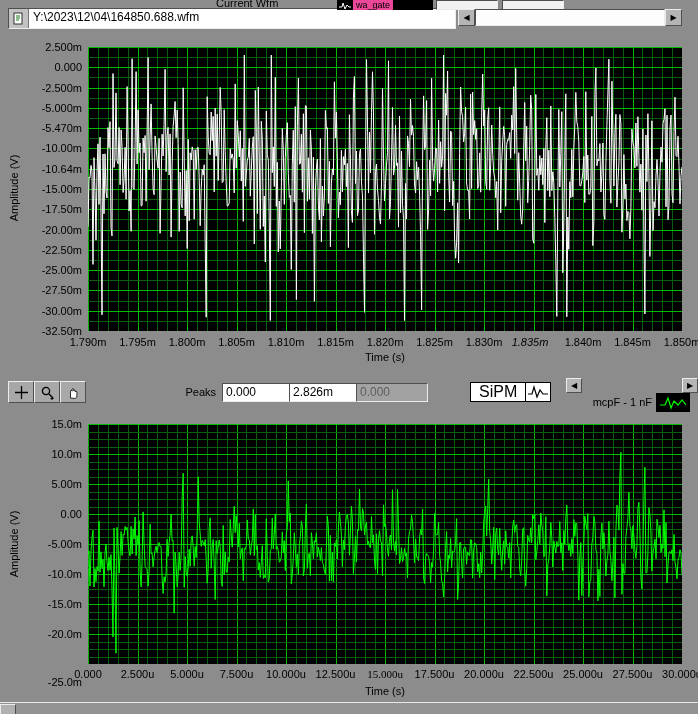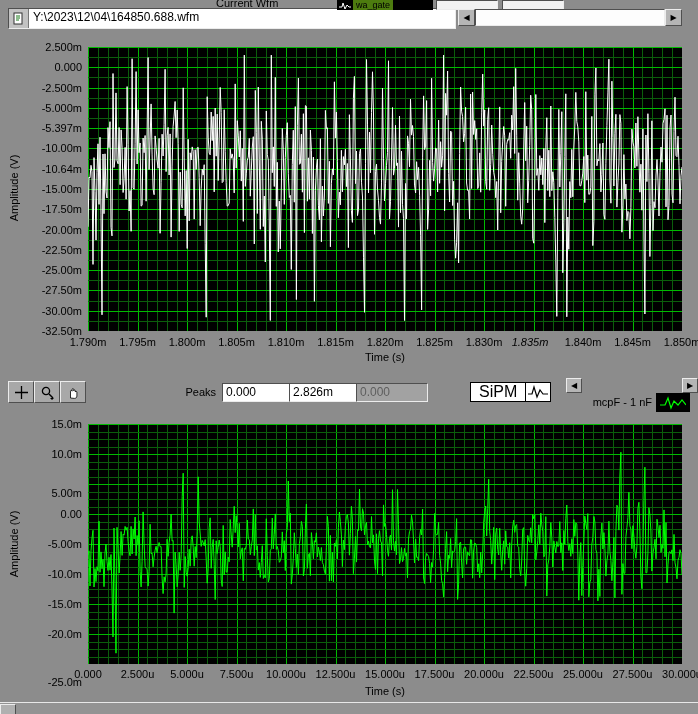--- a/index.html
+++ b/index.html
@@ -12,21 +12,21 @@
   .lbl{color:#000;font-size:11px;white-space:nowrap;}
   .sunken{border:1px solid;border-color:#4f4f4f #ececec #ececec #4f4f4f;}
   .raised{border:1px solid;border-color:#ececec #4f4f4f #4f4f4f #ececec;}
 
   
   #current-wfm{left:216px;top:-3px;font-size:11px;}
   #path-ctrl{left:8px;top:8px;width:446px;height:19px;display:flex;background:#fff;}
   #path-icon{width:19px;height:100%;background:#c2c2c2;display:flex;align-items:center;justify-content:center;border-right:1px solid #777;}
   #path-text{flex:1;color:#000;font-size:12px;line-height:17px;padding-left:4px;white-space:nowrap;overflow:hidden;}
   #top-legend{left:337px;top:0;width:94px;height:10px;background:#000;display:flex;align-items:flex-end;overflow:hidden;padding-left:2px;}
-  #top-legend .plot-name{background:#4d7c0f;color:#000;font-size:9px;line-height:10px;padding:0 3px;margin-left:2px;}
+  #top-legend .plot-name{background:#ec4899;color:#000;font-size:9px;line-height:10px;padding:0 3px;margin-left:2px;}
   .crop-box{top:0;height:8px;background:#f2f2f2;}
   #crop1{left:436px;width:60px;}
   #crop2{left:502px;width:60px;}
   #wfm-scroll{left:458px;top:9px;width:224px;height:17px;display:flex;}
   .scroll-btn{width:17px;height:100%;background:#b5b5b5;color:#000;font-size:8px;line-height:15px;text-align:center;box-sizing:border-box;}
   .scroll-track{flex:1;background:#fdfdfd;box-sizing:border-box;}
 
   
   .chart{left:0;width:698px;}
   #chart0{top:40px;height:330px;}
@@ -103,21 +103,21 @@
   <div class="scroll-btn raised">▶</div>
 </div>
 
 <div class="abs chart" id="chart0">
   <div class="abs ytitle">Amplitude (V)</div>
   <div class="abs ylabels">
       <div class="ylab" style="top: -6px;">2.500m</div>
       <div class="ylab" style="top: 14.2857px;">0.000</div>
       <div class="ylab" style="top: 34.5714px;">-2.500m</div>
       <div class="ylab" style="top: 54.8571px;">-5.000m</div>
-      <div class="ylab" style="top: 75.1429px;">-5.397m</div>
+      <div class="ylab" style="top: 75.1429px;">-5.470m</div>
       <div class="ylab" style="top: 95.4286px;">-10.00m</div>
       <div class="ylab" style="top: 115.714px;">-10.64m</div>
       <div class="ylab" style="top: 136px;">-15.00m</div>
       <div class="ylab" style="top: 156.286px;">-17.50m</div>
       <div class="ylab" style="top: 176.571px;">-20.00m</div>
       <div class="ylab" style="top: 196.857px;">-22.50m</div>
       <div class="ylab" style="top: 217.143px;">-25.00m</div>
       <div class="ylab" style="top: 237.429px;">-27.50m</div>
       <div class="ylab" style="top: 257.714px;">-30.00m</div>
       <div class="ylab" style="top: 278px;">-32.50m</div>
@@ -278,21 +278,21 @@
       <polyline points="0,9 5,9 8,2 11,12 14,5 18,9 22,4 26,9" fill="none" stroke="#00ff00" stroke-width="1.2"></polyline>
     </svg>
   </div>
 </div>
 
 <div class="abs chart" id="chart1">
   <div class="abs ytitle">Amplitude (V)</div>
   <div class="abs ylabels">
       <div class="ylab" style="top: -6px;">15.0m</div>
       <div class="ylab" style="top: 24px;">10.0m</div>
-      <div class="ylab" style="top: 54px; margin-top: 9px;">5.00m</div>
+      <div class="ylab" style="top: 54px;">5.00m</div>
       <div class="ylab" style="top: 84px;">0.00</div>
       <div class="ylab" style="top: 114px;">-5.00m</div>
       <div class="ylab" style="top: 144px;">-10.0m</div>
       <div class="ylab" style="top: 174px;">-15.0m</div>
       <div class="ylab" style="top: 204px;">-20.0m</div>
       <div class="ylab" style="top: 252px;">-25.0m</div>
     </div>
   <div class="abs plot">
       <svg viewBox="0 0 594 240">
         <line x1="0.5" y1="0" x2="0.5" y2="240" stroke="#00bb00" stroke-width="1"></line>
@@ -392,21 +392,21 @@
         <polyline points="0.0,131.0 1.0,126.8 2.0,162.0 3.0,126.8 4.0,114.0 5.0,106.3 6.0,163.0 7.0,144.5 8.0,157.6 9.0,142.7 10.0,146.8 11.0,97.2 12.0,148.3 13.0,127.9 14.0,144.7 15.0,135.3 16.0,162.7 17.0,128.7 18.0,120.2 19.0,137.8 20.0,146.5 21.0,133.3 22.0,146.2 23.0,130.5 24.0,165.5 25.0,213.0 26.0,104.1 27.0,159.7 28.0,229.2 29.0,103.3 30.1,124.4 31.1,149.0 32.1,131.2 33.1,107.5 34.1,131.4 35.1,110.1 36.1,111.1 37.1,102.4 38.1,106.2 39.1,103.3 40.1,117.6 41.1,127.7 42.1,131.8 43.1,102.4 44.1,130.0 45.1,104.9 46.1,115.0 47.1,93.0 48.1,131.7 49.1,111.5 50.1,121.1 51.1,96.8 52.1,147.5 53.1,162.9 54.1,137.7 55.1,87.9 56.1,119.2 57.1,142.5 58.1,144.5 59.1,145.4 60.1,162.1 61.1,147.3 62.1,100.2 63.1,129.8 64.1,129.1 65.1,142.8 66.1,133.2 67.1,126.1 68.1,122.2 69.1,128.8 70.1,122.4 71.1,118.5 72.1,122.7 73.1,122.6 74.1,154.1 75.1,169.6 76.1,152.8 77.1,157.9 78.1,150.3 79.1,115.2 80.1,132.3 81.1,118.7 82.1,111.2 83.1,90.0 84.1,117.1 85.1,116.4 86.1,189.1 87.1,128.0 88.1,140.8 89.2,162.8 90.2,150.3 91.2,128.2 92.2,146.3 93.2,130.7 94.2,72.6 95.2,49.2 96.2,163.4 97.2,132.5 98.2,148.3 99.2,152.2 100.2,143.9 101.2,125.2 102.2,142.2 103.2,115.5 104.2,111.8 105.2,123.2 106.2,142.2 107.2,122.5 108.2,133.7 109.2,107.8 110.2,52.8 111.2,98.0 112.2,110.0 113.2,122.4 114.2,116.4 115.2,118.3 116.2,121.8 117.2,115.6 118.2,135.1 119.2,159.2 120.2,144.3 121.2,103.8 122.2,93.8 123.2,144.3 124.2,123.4 125.2,115.4 126.2,140.5 127.2,175.6 128.2,116.8 129.2,129.5 130.2,123.4 131.2,116.0 132.2,122.5 133.2,155.9 134.2,162.5 135.2,101.4 136.2,150.9 137.2,127.8 138.2,148.1 139.2,148.1 140.2,133.1 141.2,137.7 142.2,95.5 143.2,110.1 144.2,123.2 145.2,104.8 146.2,82.3 147.2,108.6 148.2,91.7 149.3,107.8 150.3,122.9 151.3,99.4 152.3,134.8 153.3,127.0 154.3,123.8 155.3,156.8 156.3,124.5 157.3,125.4 158.3,121.4 159.3,96.0 160.3,115.0 161.3,115.6 162.3,130.7 163.3,122.4 164.3,116.1 165.3,84.9 166.3,131.6 167.3,90.8 168.3,126.0 169.3,121.8 170.3,146.1 171.3,138.6 172.3,153.4 173.3,138.6 174.3,121.7 175.3,154.5 176.3,151.4 177.3,153.9 178.3,94.7 179.3,131.7 180.3,158.0 181.3,154.6 182.3,126.2 183.3,124.9 184.3,94.0 185.3,124.9 186.3,110.2 187.3,89.9 188.3,125.4 189.3,122.5 190.3,126.7 191.3,138.3 192.3,136.8 193.3,133.1 194.3,107.9 195.3,128.7 196.3,116.7 197.3,146.5 198.3,109.7 199.3,103.7 200.3,57.0 201.3,97.6 202.3,89.2 203.3,160.1 204.3,150.7 205.3,134.5 206.3,108.7 207.3,124.7 208.4,143.5 209.4,130.1 210.4,150.4 211.4,119.5 212.4,112.4 213.4,97.4 214.4,102.3 215.4,152.0 216.4,145.4 217.4,104.2 218.4,80.0 219.4,144.3 220.4,130.9 221.4,129.3 222.4,151.6 223.4,108.6 224.4,119.0 225.4,134.8 226.4,116.7 227.4,118.2 228.4,108.8 229.4,132.9 230.4,123.1 231.4,128.2 232.4,136.5 233.4,123.5 234.4,138.5 235.4,140.6 236.4,147.2 237.4,149.9 238.4,123.3 239.4,92.3 240.4,102.7 241.4,157.2 242.4,111.4 243.4,156.8 244.4,128.1 245.4,158.0 246.4,119.2 247.4,122.3 248.4,115.8 249.4,134.8 250.4,103.7 251.4,88.0 252.4,97.5 253.4,110.9 254.4,142.6 255.4,116.1 256.4,125.7 257.4,101.3 258.4,92.4 259.4,90.7 260.4,98.9 261.4,131.2 262.4,109.5 263.4,82.3 264.4,95.1 265.4,149.6 266.4,134.9 267.5,112.5 268.5,138.1 269.5,105.7 270.5,106.4 271.5,65.0 272.5,102.9 273.5,106.9 274.5,84.7 275.5,89.2 276.5,110.8 277.5,101.8 278.5,98.4 279.5,120.9 280.5,117.2 281.5,122.8 282.5,123.9 283.5,92.5 284.5,118.8 285.5,110.9 286.5,137.1 287.5,145.5 288.5,109.8 289.5,149.6 290.5,114.7 291.5,106.7 292.5,117.0 293.5,119.0 294.5,151.7 295.5,80.9 296.5,102.4 297.5,99.7 298.5,110.6 299.5,126.2 300.5,132.3 301.5,114.3 302.5,111.1 303.5,126.1 304.5,65.7 305.5,116.8 306.5,127.1 307.5,117.2 308.5,130.8 309.5,65.5 310.5,100.7 311.5,139.6 312.5,135.3 313.5,123.6 314.5,137.7 315.5,134.6 316.5,124.4 317.5,132.1 318.5,129.1 319.5,153.9 320.5,115.1 321.5,107.5 322.5,105.5 323.5,91.3 324.5,98.0 325.5,115.3 326.5,139.0 327.6,115.0 328.6,133.3 329.6,133.2 330.6,136.7 331.6,113.5 332.6,105.4 333.6,111.0 334.6,85.0 335.6,154.0 336.6,159.5 337.6,133.8 338.6,129.5 339.6,130.8 340.6,132.6 341.6,139.5 342.6,158.6 343.6,138.5 344.6,143.2 345.6,125.9 346.6,89.5 347.6,109.3 348.6,110.9 349.6,110.3 350.6,98.2 351.6,131.4 352.6,139.1 353.6,156.6 354.6,159.6 355.6,173.0 356.6,153.7 357.6,124.6 358.6,107.6 359.6,147.7 360.6,131.1 361.6,134.4 362.6,114.5 363.6,143.7 364.6,127.1 365.6,128.0 366.6,127.3 367.6,117.4 368.6,94.6 369.6,175.4 370.6,160.2 371.6,119.2 372.6,118.1 373.6,138.9 374.6,153.9 375.6,125.0 376.6,122.8 377.6,123.3 378.6,140.3 379.6,127.8 380.6,130.5 381.6,131.8 382.6,115.6 383.6,116.0 384.6,154.2 385.6,127.0 386.7,119.0 387.7,119.7 388.7,123.6 389.7,147.9 390.7,139.8 391.7,153.7 392.7,128.1 393.7,148.9 394.7,129.3 395.7,98.0 396.7,87.7 397.7,82.1 398.7,112.0 399.7,84.4 400.7,55.2 401.7,107.6 402.7,116.7 403.7,140.1 404.7,125.0 405.7,103.4 406.7,155.7 407.7,110.1 408.7,104.0 409.7,125.3 410.7,131.0 411.7,104.3 412.7,128.9 413.7,146.3 414.7,125.5 415.7,116.8 416.7,140.2 417.7,106.8 418.7,122.6 419.7,123.2 420.7,134.1 421.7,118.7 422.7,153.9 423.7,120.5 424.7,102.8 425.7,96.2 426.7,108.4 427.7,102.0 428.7,100.5 429.7,122.4 430.7,123.1 431.7,145.4 432.7,151.7 433.7,137.0 434.7,105.4 435.7,103.6 436.7,147.5 437.7,162.2 438.7,144.6 439.7,111.4 440.7,115.9 441.7,118.3 442.7,103.8 443.7,118.8 444.7,90.5 445.8,94.7 446.8,90.9 447.8,135.9 448.8,127.9 449.8,116.4 450.8,100.8 451.8,119.8 452.8,89.2 453.8,100.9 454.8,107.2 455.8,132.9 456.8,130.5 457.8,92.6 458.8,172.1 459.8,140.9 460.8,135.7 461.8,122.9 462.8,98.5 463.8,113.8 464.8,143.0 465.8,116.9 466.8,123.3 467.8,128.9 468.8,117.5 469.8,122.6 470.8,122.0 471.8,97.6 472.8,128.7 473.8,118.8 474.8,146.5 475.8,106.5 476.8,120.3 477.8,94.7 478.8,81.0 479.8,117.6 480.8,126.5 481.8,119.7 482.8,132.3 483.8,114.7 484.8,129.5 485.8,95.5 486.8,112.4 487.8,98.7 488.8,99.8 489.8,129.0 490.8,176.2 491.8,132.7 492.8,118.6 493.8,171.6 494.8,141.4 495.8,117.7 496.8,92.1 497.8,99.5 498.8,105.4 499.8,89.6 500.8,172.8 501.8,158.3 502.8,155.8 503.8,120.5 504.8,113.7 505.9,92.4 506.9,98.1 507.9,125.7 508.9,129.4 509.9,176.8 510.9,145.2 511.9,172.5 512.9,112.0 513.9,99.1 514.9,125.0 515.9,108.6 516.9,124.5 517.9,152.1 518.9,136.9 519.9,130.3 520.9,97.2 521.9,127.5 522.9,136.4 523.9,156.8 524.9,137.6 525.9,113.3 526.9,173.9 527.9,107.3 528.9,81.2 529.9,83.7 530.9,106.1 531.9,52.0 532.9,28.2 533.9,170.3 534.9,139.6 535.9,149.2 536.9,149.3 537.9,112.7 538.9,103.5 539.9,93.6 540.9,68.3 541.9,101.9 542.9,105.2 543.9,124.7 544.9,101.7 545.9,112.0 546.9,127.0 547.9,134.3 548.9,122.4 549.9,84.3 550.9,78.3 551.9,107.9 552.9,152.9 553.9,164.7 554.9,123.9 555.9,76.3 556.9,43.2 557.9,148.8 558.9,148.7 559.9,129.8 560.9,83.7 561.9,90.7 562.9,107.0 563.9,147.1 565.0,128.5 566.0,123.7 567.0,115.2 568.0,134.8 569.0,95.2 570.0,103.0 571.0,113.6 572.0,101.2 573.0,128.5 574.0,120.3 575.0,124.3 576.0,85.9 577.0,132.8 578.0,98.6 579.0,159.0 580.0,140.1 581.0,128.3 582.0,127.7 583.0,129.7 584.0,125.8 585.0,136.6 586.0,110.4 587.0,138.8 588.0,143.7 589.0,154.8 590.0,136.3 591.0,133.3 592.0,125.7 593.0,129.5 594.0,150.4" fill="none" stroke="#00ff00" stroke-width="1" stroke-linejoin="round"></polyline>
       </svg>
     </div>
   <div class="abs xlabels">
       <div class="xlab" style="left: 0px;">0.000</div>
       <div class="xlab" style="left: 49.5px;">2.500u</div>
       <div class="xlab" style="left: 99px;">5.000u</div>
       <div class="xlab" style="left: 148.5px;">7.500u</div>
       <div class="xlab" style="left: 198px;">10.000u</div>
       <div class="xlab" style="left: 247.5px;">12.500u</div>
-      <div class="xlab" style="left: 297px;">15.000u</div>
+      <div class="xlab" style="left: 297px; font-family: Liberation Serif, serif;">15.000u</div>
       <div class="xlab" style="left: 346.5px;">17.500u</div>
       <div class="xlab" style="left: 396px;">20.000u</div>
       <div class="xlab" style="left: 445.5px;">22.500u</div>
       <div class="xlab" style="left: 495px;">25.000u</div>
       <div class="xlab" style="left: 544.5px;">27.500u</div>
       <div class="xlab" style="left: 594px;">30.000u</div>
     </div>
   <div class="abs xtitle">Time (s)</div>
 </div>
 

